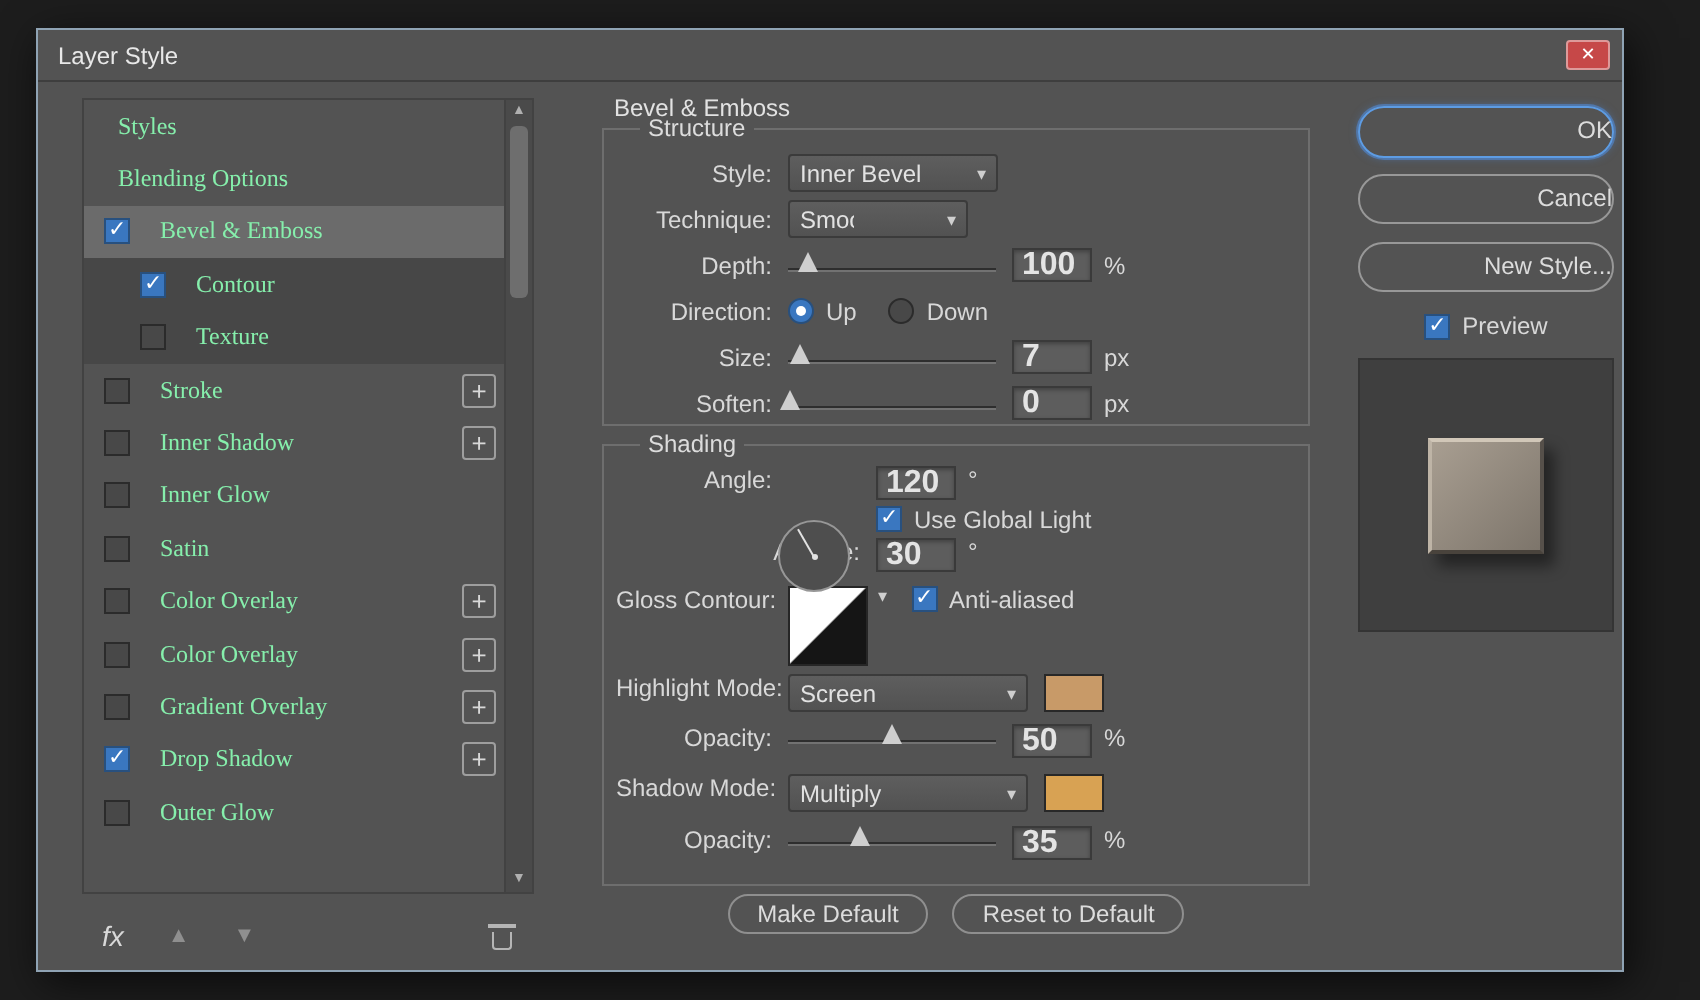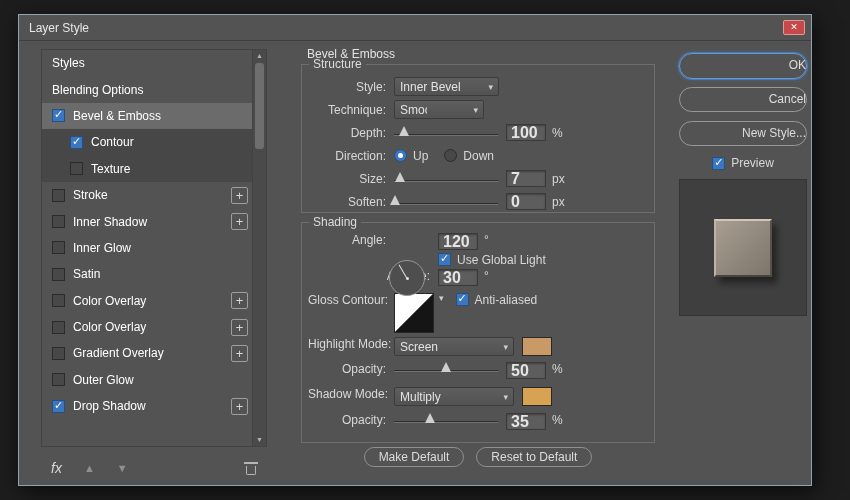--- a/index.html
+++ b/index.html
@@ -23,21 +23,21 @@
     background:#c64848; border:1px solid #dd9a9a; border-radius:2px;
     color:#fff; font-size:9px; text-align:center; line-height:13px; cursor:pointer; }
   
   .sidebar { position:absolute; left:22px; top:34px; width:226px; height:398px;
     background:#535353; border:1px solid #424242; }
   .ls-list { position:absolute; left:0; top:0; right:14px; bottom:0; overflow:hidden; }
   .ls-row { height:26.4px; display:flex; align-items:center; padding:0 4px 0 10px; }
   .ls-row.sub { background:#474747; }
   .ls-row.sel { background:#6b6b6b; }
   .ls-row.indent { padding-left:28px; }
-  .lbl { margin-left:0; color:#ffffff; white-space:nowrap; }
+  .lbl { margin-left:7px; color:#86efac; white-space:nowrap;font-family:Liberation Serif, serif; }
   .cb, .fcb { width:13px; height:13px; flex:0 0 13px; background:#484848;
     border:1px solid #2b2b2b; position:relative; display:inline-block; }
   .cb { margin-right:8px; }
   .cb.checked, .fcb.checked { background:#3a77c0; border-color:#28507e; }
   .cb.checked::after, .fcb.checked::after {
     content:"✓"; position:absolute; left:1px; top:-2px; font-size:11px; color:#fff; }
   .ls-row .cb + .lbl { }
   .addbtn { margin-left:auto; width:17px; height:17px; border:1px solid #9e9e9e;
     border-radius:2px; position:relative; flex:0 0 17px; }
   .addbtn::before { content:"+"; position:absolute; left:0; right:0; top:0;
@@ -60,21 +60,21 @@
   .move-arrow.down::before { content:"▼"; }
   .trash-icon { margin-left:auto; margin-right:10px; position:relative;
     width:12px; height:13px; }
   .trash-icon::before { content:""; position:absolute; top:0; left:-1px; right:-1px;
     height:2px; background:#b5b5b5; }
   .trash-icon::after { content:""; position:absolute; top:4px; left:1px; right:1px;
     bottom:0; border:1px solid #b5b5b5; border-top:none; border-radius:0 0 2px 2px; }
   
   .main-title { position:absolute; left:288px; top:32px; color:#e2e2e2; }
   fieldset.group { position:absolute; border:1px solid #6e6e6e; padding:4px 0 0 6px; }
-  fieldset.group legend { padding:0 4px; margin-left:1px; color:#dcdcdc; }
+  fieldset.group legend { padding:0 4px; margin-left:12px; color:#dcdcdc; }
   .structure { left:282px; top:42px; width:354px; height:156px; }
   .shading { left:282px; top:200px; width:354px; height:228px; }
   .frow { display:flex; align-items:center; height:23px; }
   .srow { display:flex; }
   .flabel { display:inline-block; width:78px; text-align:right; margin-right:8px;
     color:#d8d8d8; white-space:nowrap; flex:0 0 78px; }
   .flabel.wide { width:122px; flex:0 0 122px; }
   .spacer44 { display:inline-block; width:44px; flex:0 0 44px; }
   .unit { margin-left:6px; color:#d8d8d8; }
   .num { width:40px; height:17px; background:#5d5d5d; border:1px solid #3a3a3a;
@@ -225,29 +225,29 @@
   </div>
 
   <div class="ls-row">
     <span class="cb"></span>
     <span class="lbl">Gradient Overlay</span>
     <span class="addbtn"></span>
   </div>
 
 
   <div class="ls-row">
-    <span class="cb"></span>
-    <span class="lbl">Outer Glow</span>
-
-  </div>
-
-  <div class="ls-row">
     <span class="cb checked"></span>
     <span class="lbl">Drop Shadow</span>
     <span class="addbtn"></span>
+  </div>
+
+  <div class="ls-row">
+    <span class="cb"></span>
+    <span class="lbl">Outer Glow</span>
+
   </div>
 </div>
     <div class="scrollbar">
       <span class="sb-arrow up"></span>
       <span class="sb-thumb"></span>
       <span class="sb-arrow down"></span>
     </div>
   </div>
 
   <div class="sidebar-footer">

